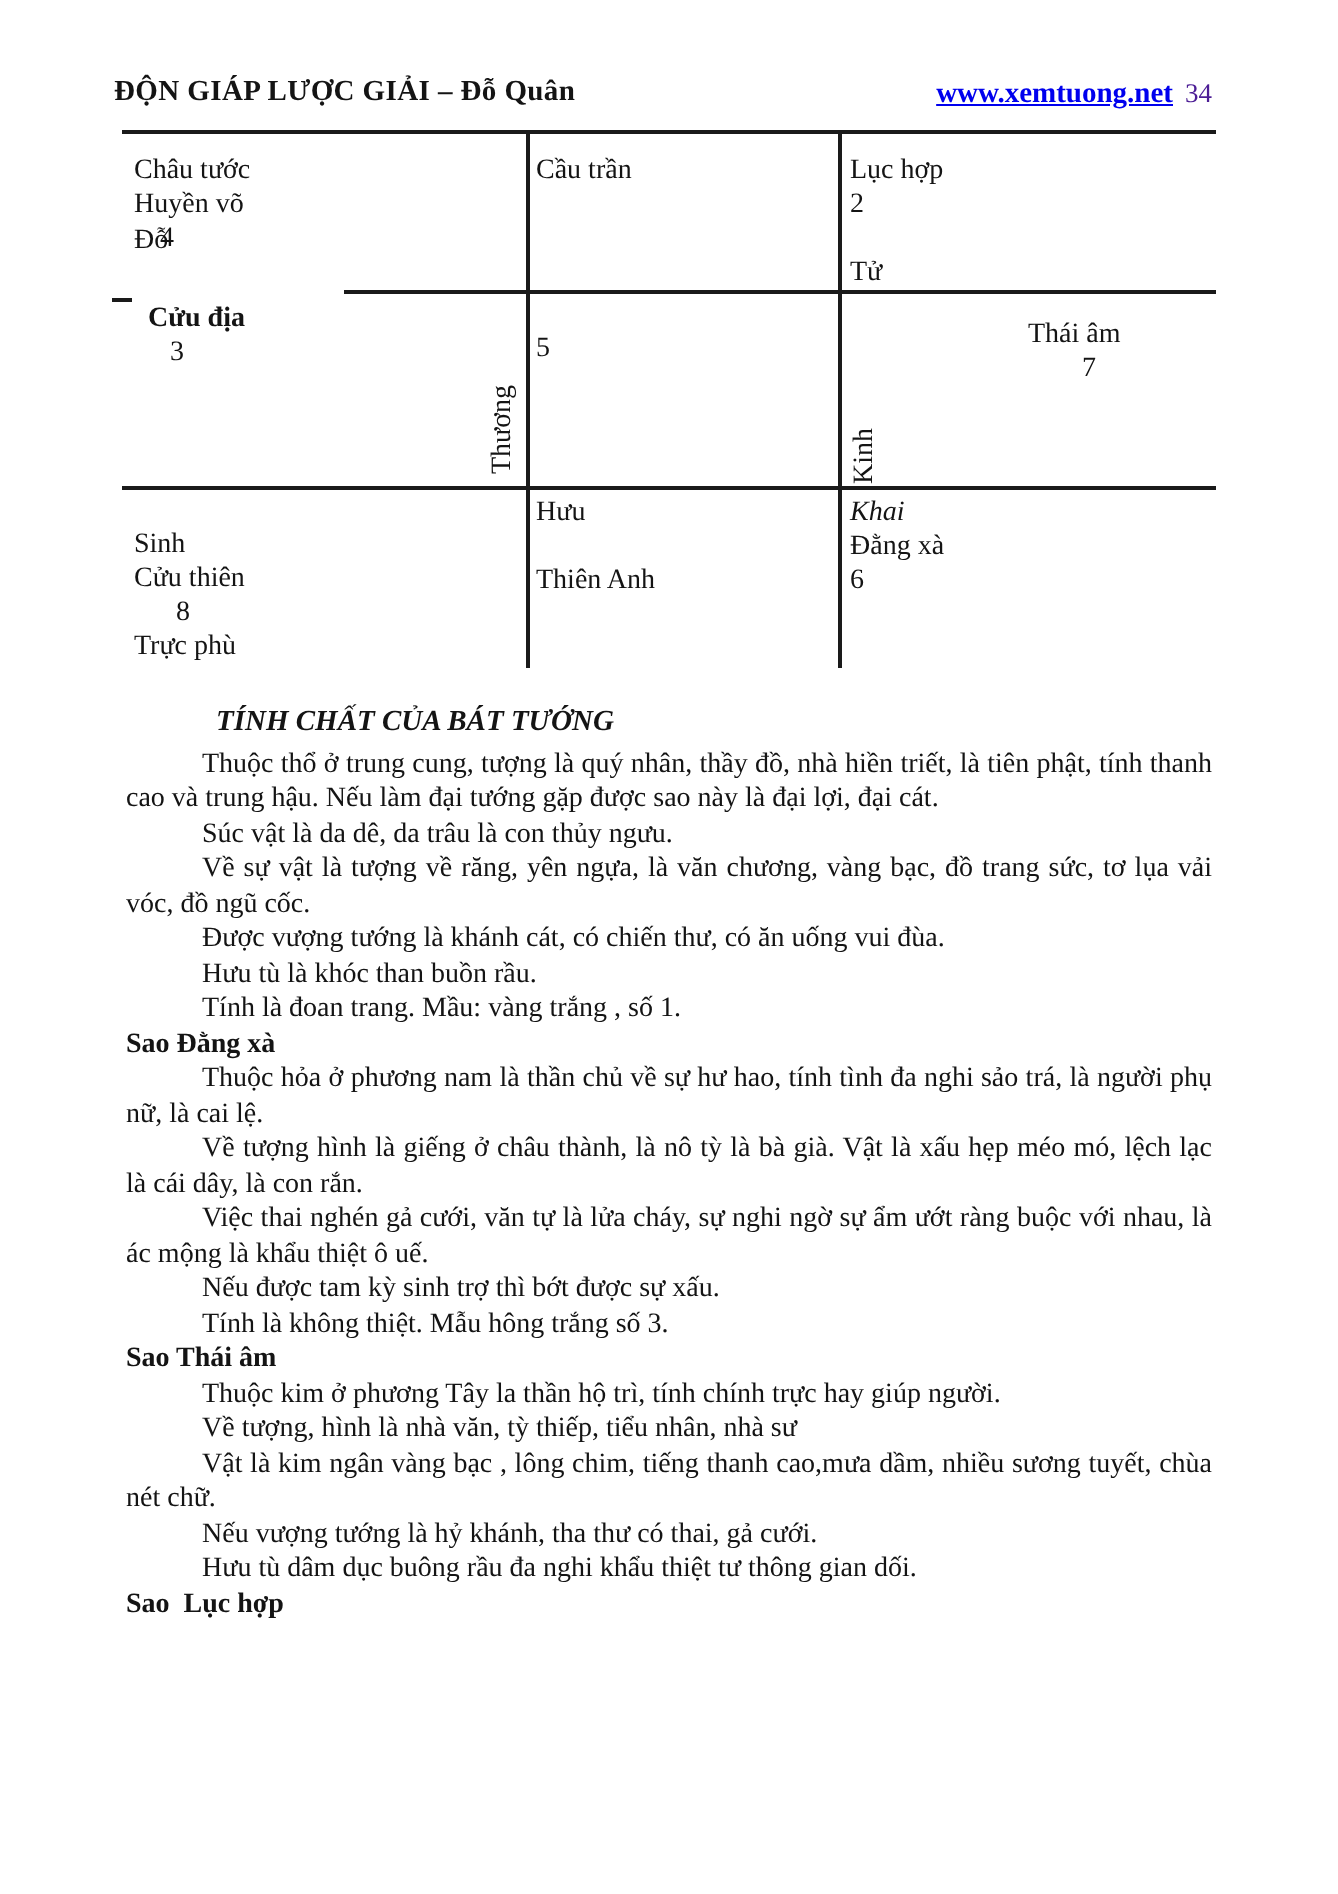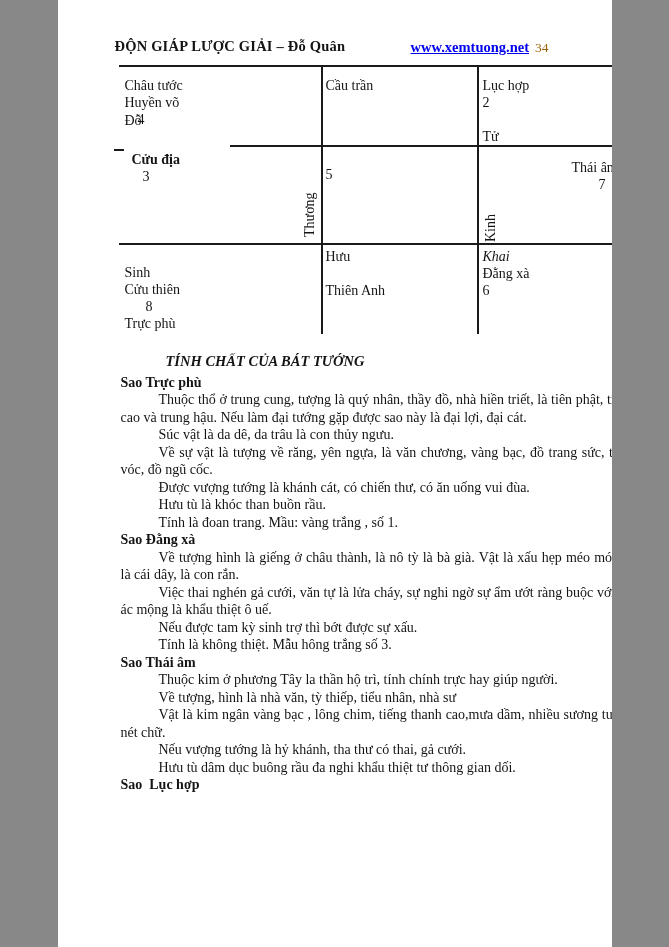--- a/index.html
+++ b/index.html
@@ -1,18 +1,18 @@
 <!DOCTYPE html>
 <html><head>
 <meta charset="utf-8">
 <style>
   html,body { margin:0; padding:0; background:#888; }
   .page {
     position:relative;
-    width:554px; height:947px;
+    width:669px; height:947px;
     margin:0 auto;
     background:#ffffff;
     font-family:"Liberation Serif", serif;
     color:#141414;
     overflow:hidden;
   }
   
   .hdr-title {
     position:absolute; left:57px; top:38px;
     font-size:14.5px; font-weight:bold; letter-spacing:0.2px;
@@ -20,21 +20,21 @@
   }
   .hdr-right {
     position:absolute; top:39px; right:63px;
     font-size:14.5px; white-space:nowrap;
   }
   .site-link {
     color:#0000ee; font-weight:bold; text-decoration:underline;
     cursor:pointer;
     text-align:right;
   }
-  .page-num { color:#a16207; font-size:13.5px; margin-left:6px; }
+  .page-num { color:#4c1d95; font-size:13.5px; margin-left:6px; }
 
   
   .hline { position:absolute; height:2px; background:#1a1a1a; }
   .vline { position:absolute; width:2px; background:#1a1a1a; }
   .stub  { position:absolute; height:2px; background:#1a1a1a; }
 
   
   .cell {
     position:absolute; font-size:14px; line-height:17px;
     white-space:nowrap;
@@ -105,29 +105,29 @@
   <div class="cell" style="left:268px; top:248px;">Hưu</div>
   <div class="cell" style="left:268px; top:282px;">Thiên Anh</div>
 
   <div class="cell" style="left:425px; top:248px;font-style:italic;">Khai</div>
   <div class="cell" style="left:425px; top:265px;">Đằng xà</div>
   <div class="cell" style="left:425px; top:282px;">6</div>
 
   <div class="body-text">
     <div class="doc-heading">TÍNH CHẤT CỦA BÁT TƯỚNG</div>
 
-    <div class="sec-title">Sao Trực phù</div>
     <p>Thuộc thổ ở trung cung, tượng là quý nhân, thầy đồ, nhà hiền triết, là tiên phật, tính thanh cao và trung hậu. Nếu làm đại tướng gặp được sao này là đại lợi, đại cát.</p>
     <p>Súc vật là da dê, da trâu  là con thủy ngưu.</p>
     <p>Về sự vật là tượng về răng, yên ngựa, là văn chương, vàng bạc, đồ trang sức, tơ lụa vải vóc, đồ ngũ cốc.</p>
     <p>Được vượng tướng là khánh cát, có chiến thư, có ăn uống vui đùa.</p>
     <p>Hưu tù là khóc than buồn rầu.</p>
     <p>Tính là đoan trang. Mầu: vàng trắng , số 1.</p>
 
     <div class="sec-title">Sao Đằng xà</div>
+    <p>Thuộc hỏa ở phương nam là thần chủ về sự hư hao, tính tình đa nghi sảo trá, là người phụ nữ, là cai lệ.</p>
     <p>Về tượng hình là giếng ở châu thành, là nô tỳ là bà già. Vật là xấu hẹp méo mó, lệch lạc là cái dây, là con rắn.</p>
     <p>Việc thai nghén gả cưới, văn tự là lửa cháy, sự nghi ngờ sự ẩm ướt ràng buộc với nhau, là ác mộng là khẩu thiệt ô uế.</p>
     <p>Nếu được tam kỳ sinh trợ thì bớt được sự xấu.</p>
     <p>Tính là không thiệt. Mẫu hông trắng số 3.</p>
 
     <div class="sec-title">Sao Thái âm</div>
     <p>Thuộc kim ở phương Tây la thần hộ trì, tính chính trực hay giúp người.</p>
     <p>Về tượng, hình là nhà văn, tỳ thiếp, tiểu nhân, nhà sư</p>
     <p>Vật là kim ngân vàng bạc , lông chim, tiếng thanh cao,mưa dầm, nhiều sương tuyết, chùa nét chữ.</p>
     <p>Nếu vượng tướng là hỷ khánh, tha thư có thai, gả cưới.</p>

